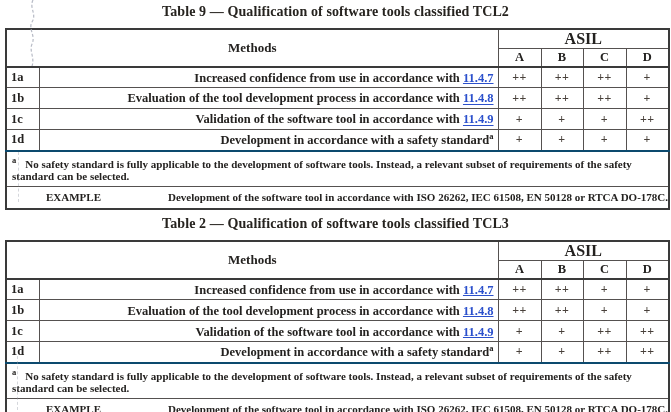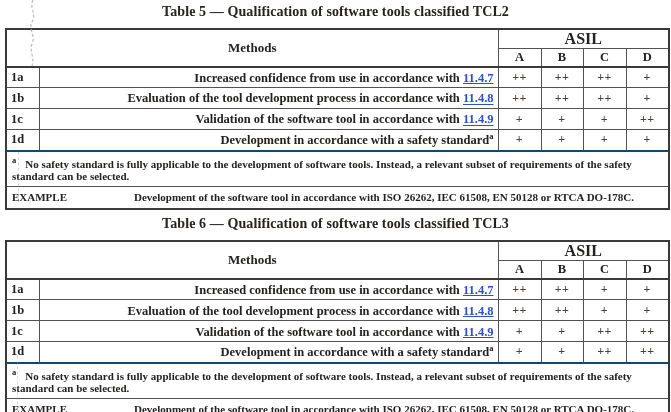--- a/index.html
+++ b/index.html
@@ -48,33 +48,33 @@
     border-top:2px solid #0c4a6e;
     font-size:11px;line-height:13px;
     padding:2px 5px 3px 5px;
     white-space:normal;
   }
   sup.fn-marker{font-size:8.5px;margin-right:9px;}
 
   tr.example-row td{
     font-size:11px;padding:4px 5px 5px 5px;white-space:nowrap;
   }
-  .ex-label{display:inline-block;width:122px;}
+  .ex-label{display:inline-block;width:122px;margin-left:34px;}
 </style>
 </head>
 <body>
 
 <svg class="artifact" style="left:26px;top:0;" width="14" height="66" viewBox="0 0 14 66">
   <path d="M7,0 C3,8 11,14 6,22 C2,29 10,36 6,44 C3,51 9,58 6,66" fill="none" stroke="#a9aebb" stroke-width="1.2" stroke-dasharray="3 2" opacity="0.85"></path>
 </svg>
 <div class="artifact-line" style="left:18px;top:152px;height:50px;"></div>
 <div class="artifact-line" style="left:17px;top:356px;height:54px;"></div>
 
 <div>
-  <div class="tbl-title first">Table 5 — Qualification of software tools classified TCL2</div>
+  <div class="tbl-title first">Table 9 — Qualification of software tools classified TCL2</div>
   <table class="qual">
     <colgroup>
         <col style="width:33px">
         <col style="width:459px">
         <col style="width:43px">
         <col style="width:42px">
         <col style="width:43px">
         <col style="width:43px">
       </colgroup>
     <thead>
@@ -126,21 +126,21 @@
         <td colspan="6"><sup class="fn-marker">a</sup><span>No safety standard is fully applicable to the development of software tools. Instead, a relevant subset of requirements of the safety standard can be selected.</span></td>
       </tr>
       <tr class="example-row">
         <td colspan="6"><span class="ex-label">EXAMPLE</span><span>Development of the software tool in accordance with ISO 26262, IEC 61508, EN 50128 or RTCA DO-178C.</span></td>
       </tr>
     </tbody>
   </table>
 </div>
 
 <div>
-  <div class="tbl-title second">Table 6 — Qualification of software tools classified TCL3</div>
+  <div class="tbl-title second">Table 2 — Qualification of software tools classified TCL3</div>
   <table class="qual">
     <colgroup>
         <col style="width:33px">
         <col style="width:459px">
         <col style="width:43px">
         <col style="width:42px">
         <col style="width:43px">
         <col style="width:43px">
       </colgroup>
     <thead>

